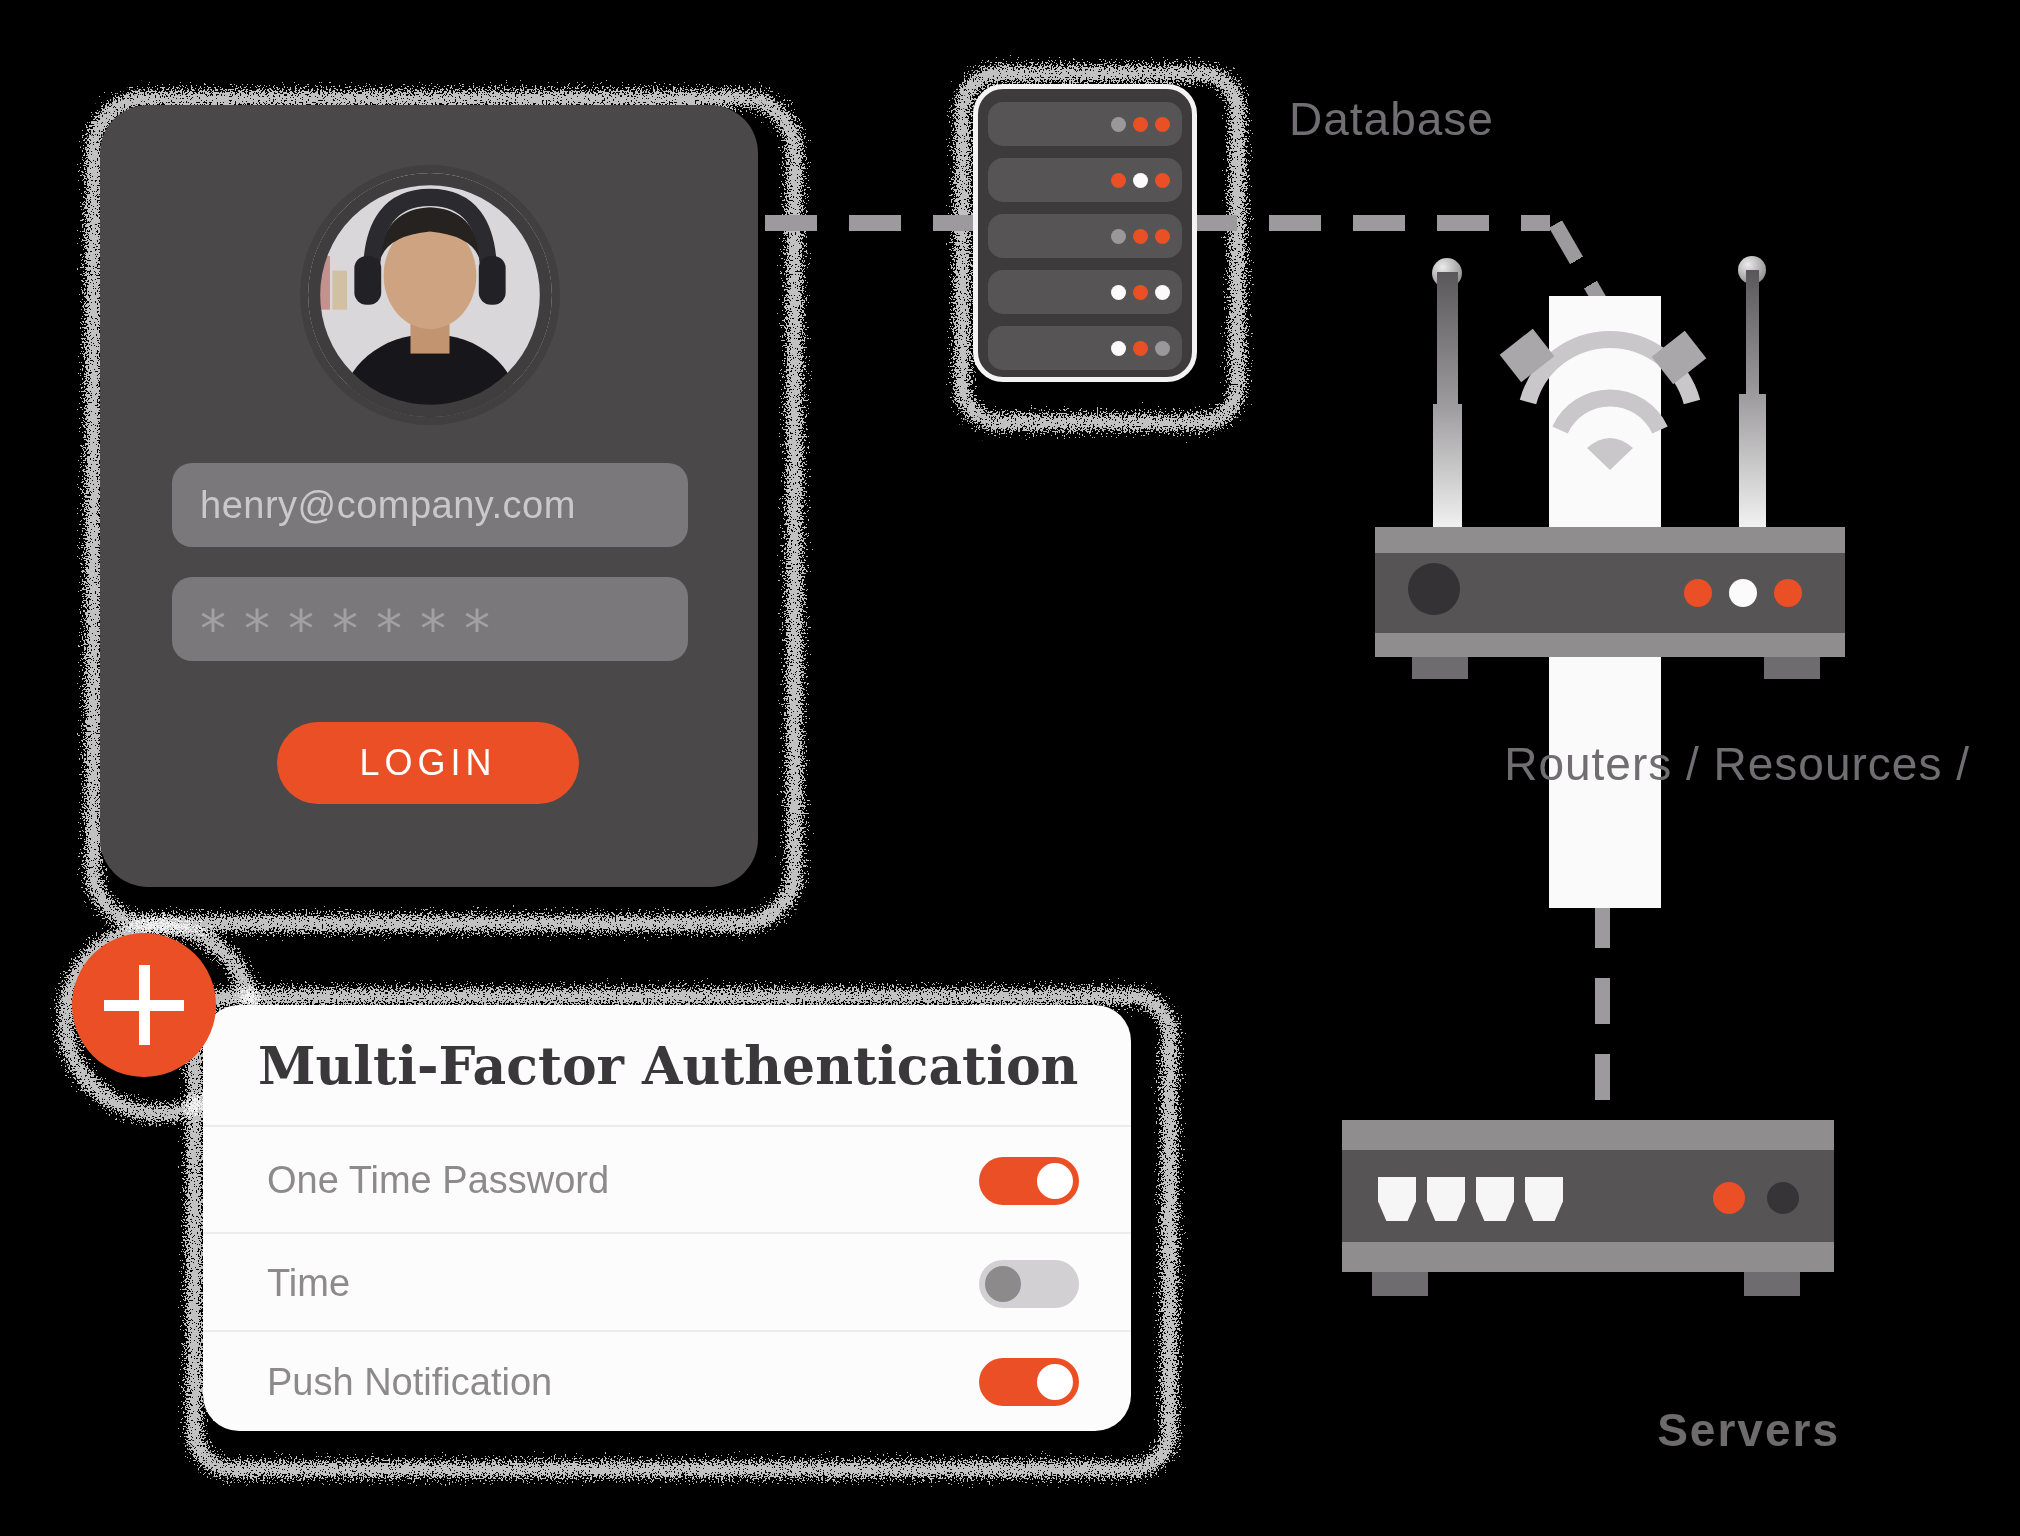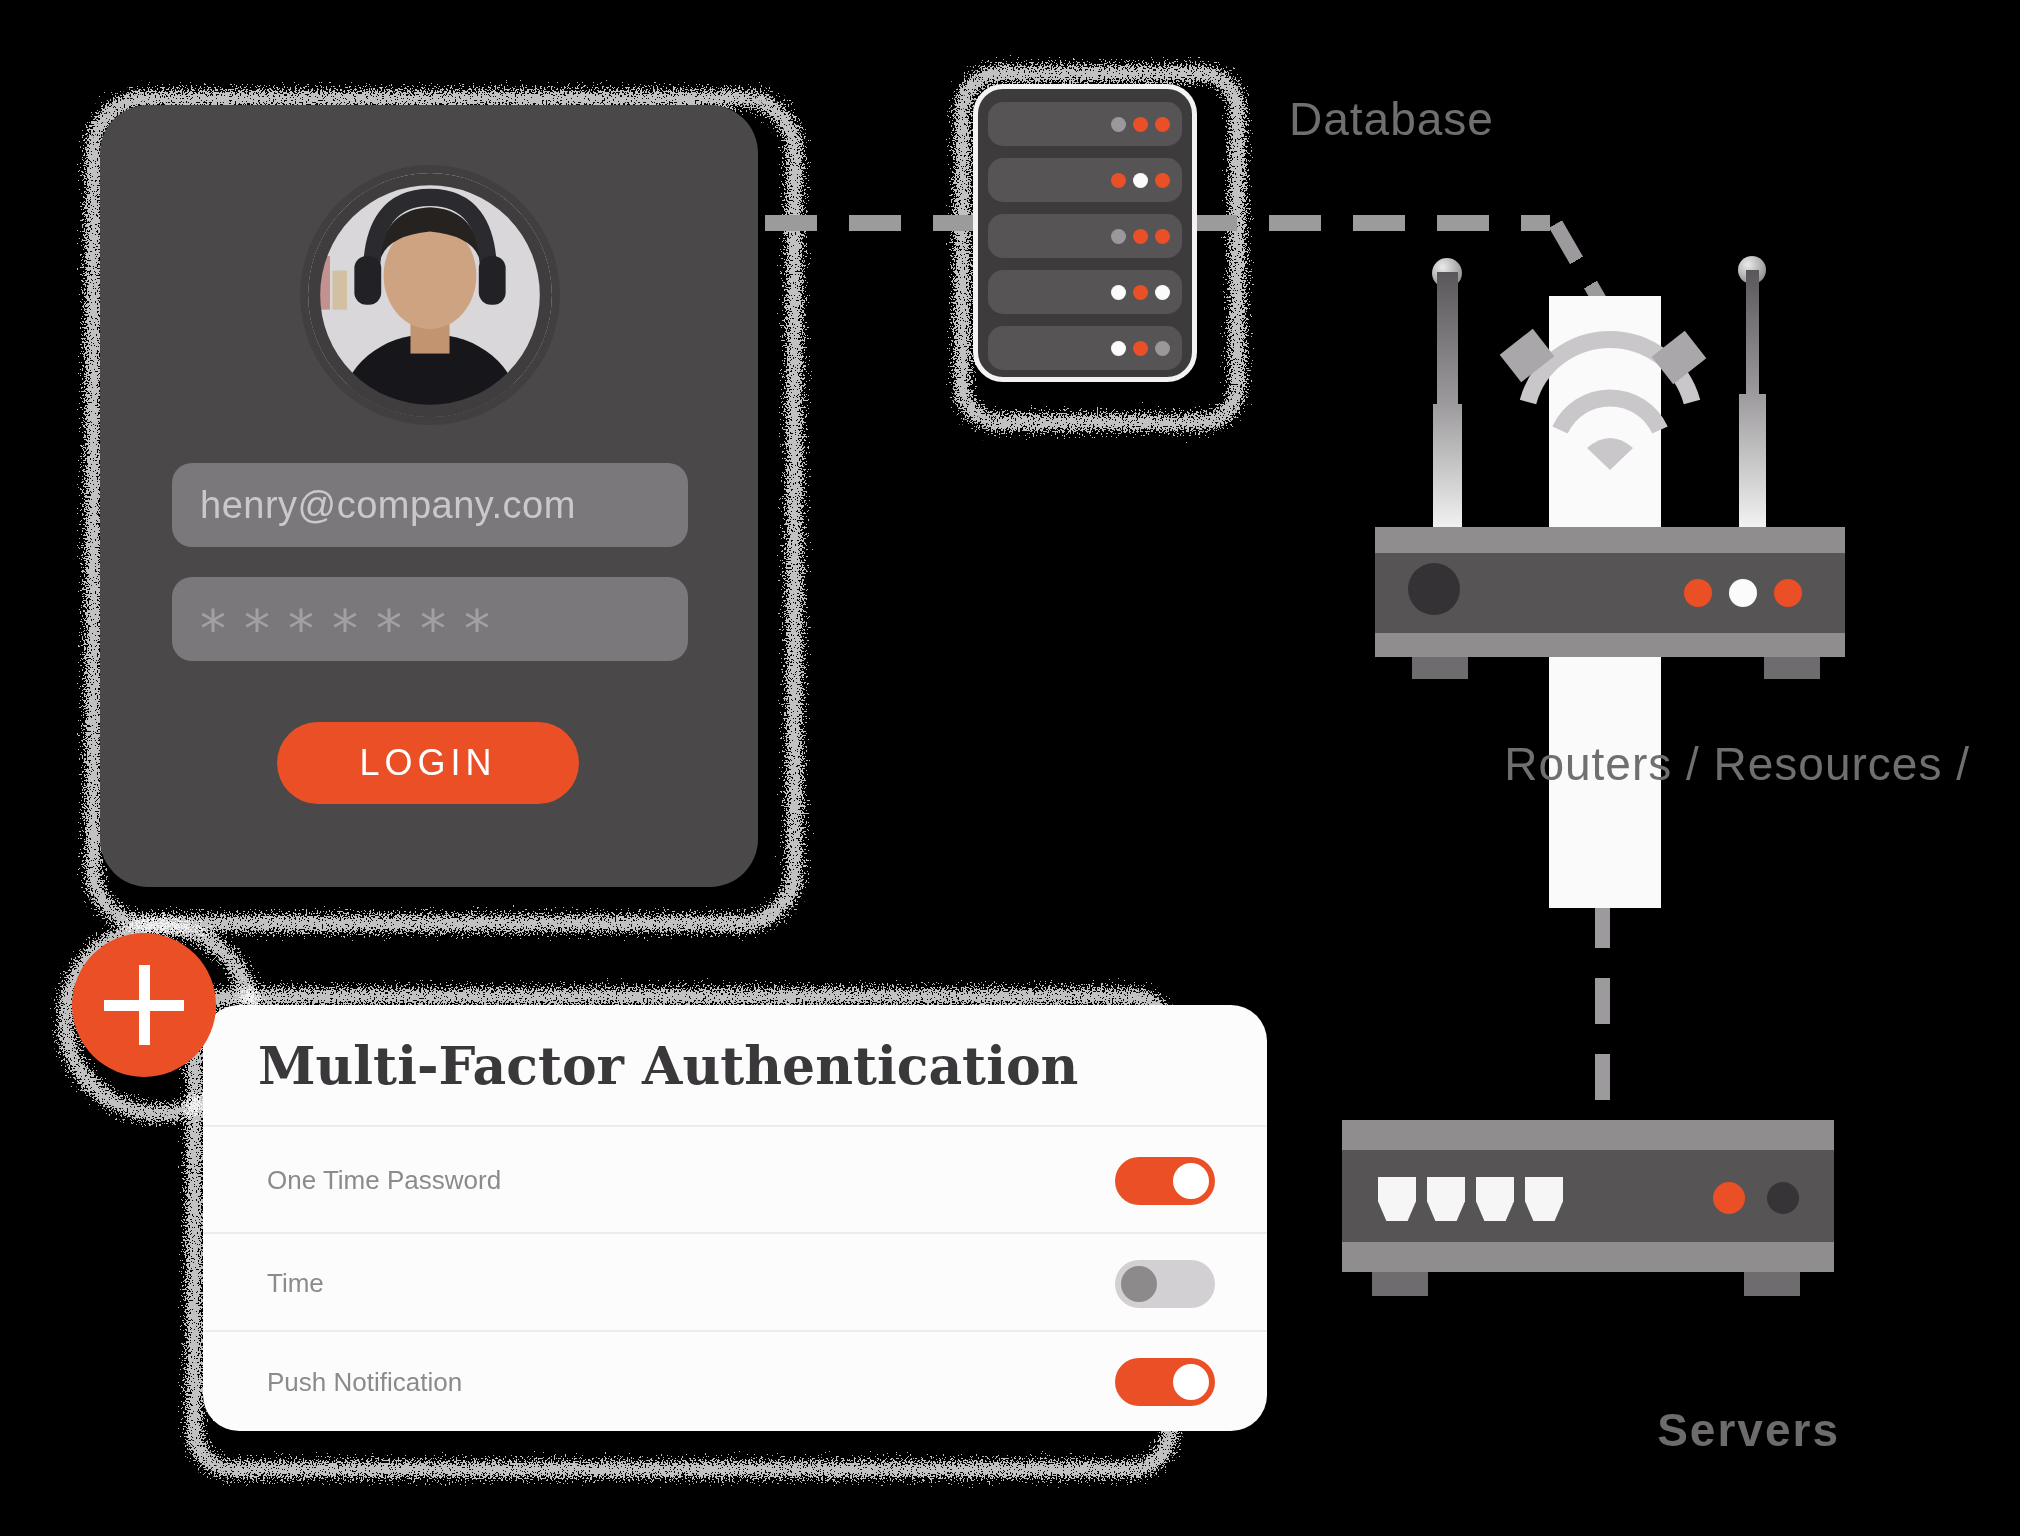--- a/index.html
+++ b/index.html
@@ -65,27 +65,27 @@
   .server-body .strip-top{height:30px;}
   .server-body .strip-mid{top:30px;height:92px;}
   .server-body .strip-bot{top:122px;height:30px;}
   .ports{position:absolute;left:36px;top:57px;display:flex;gap:11px;}
   .port{width:38px;height:44px;background:#F7F6F7;flex:0 0 auto;
         clip-path:polygon(0 0,100% 0,100% 55%,78% 100%,22% 100%,0 55%);}
   .server-leds{position:absolute;left:371px;top:62px;display:flex;gap:22px;}
   .server-leds .led{width:32px;height:32px;}
 
   
-  .mfa-card{position:absolute;left:203px;top:1005px;width:1064px;height:426px;background:#FDFCFD;
+  .mfa-card{position:absolute;left:203px;top:1005px;width:928px;height:426px;background:#FDFCFD;
             border-radius:36px;z-index:2;}
   .mfa-title{position:absolute;left:55px;top:30px;font-family:"DejaVu Serif",serif;font-weight:700;
              font-size:52px;color:#3A383A;white-space:nowrap;}
   .mfa-row{position:absolute;left:0;width:100%;height:102px;border-top:2px solid #EDEBED;}
   .mfa-row .rlabel{position:absolute;left:64px;top:0;height:100%;display:flex;align-items:center;
-                   font-size:26px;color:#8D8A8C;}
+                   font-size:38px;color:#8D8A8C;}
   .toggle{position:absolute;right:52px;top:26px;width:100px;height:48px;border-radius:24px;cursor:pointer;}
   .toggle .knob{position:absolute;top:6px;width:36px;height:36px;border-radius:50%;}
   .toggle.on{background:#EA4F26;}
   .toggle.on .knob{right:6px;background:#fff;}
   .toggle.off{background:#D2D0D2;}
   .toggle.off .knob{left:6px;background:#8D8A8C;}
 
   .plus-badge{position:absolute;left:72px;top:933px;width:144px;height:144px;border-radius:50%;
               background:#EA4F26;z-index:4;cursor:pointer;}
   .plus-badge::before,.plus-badge::after{content:"";position:absolute;background:#fff;}

